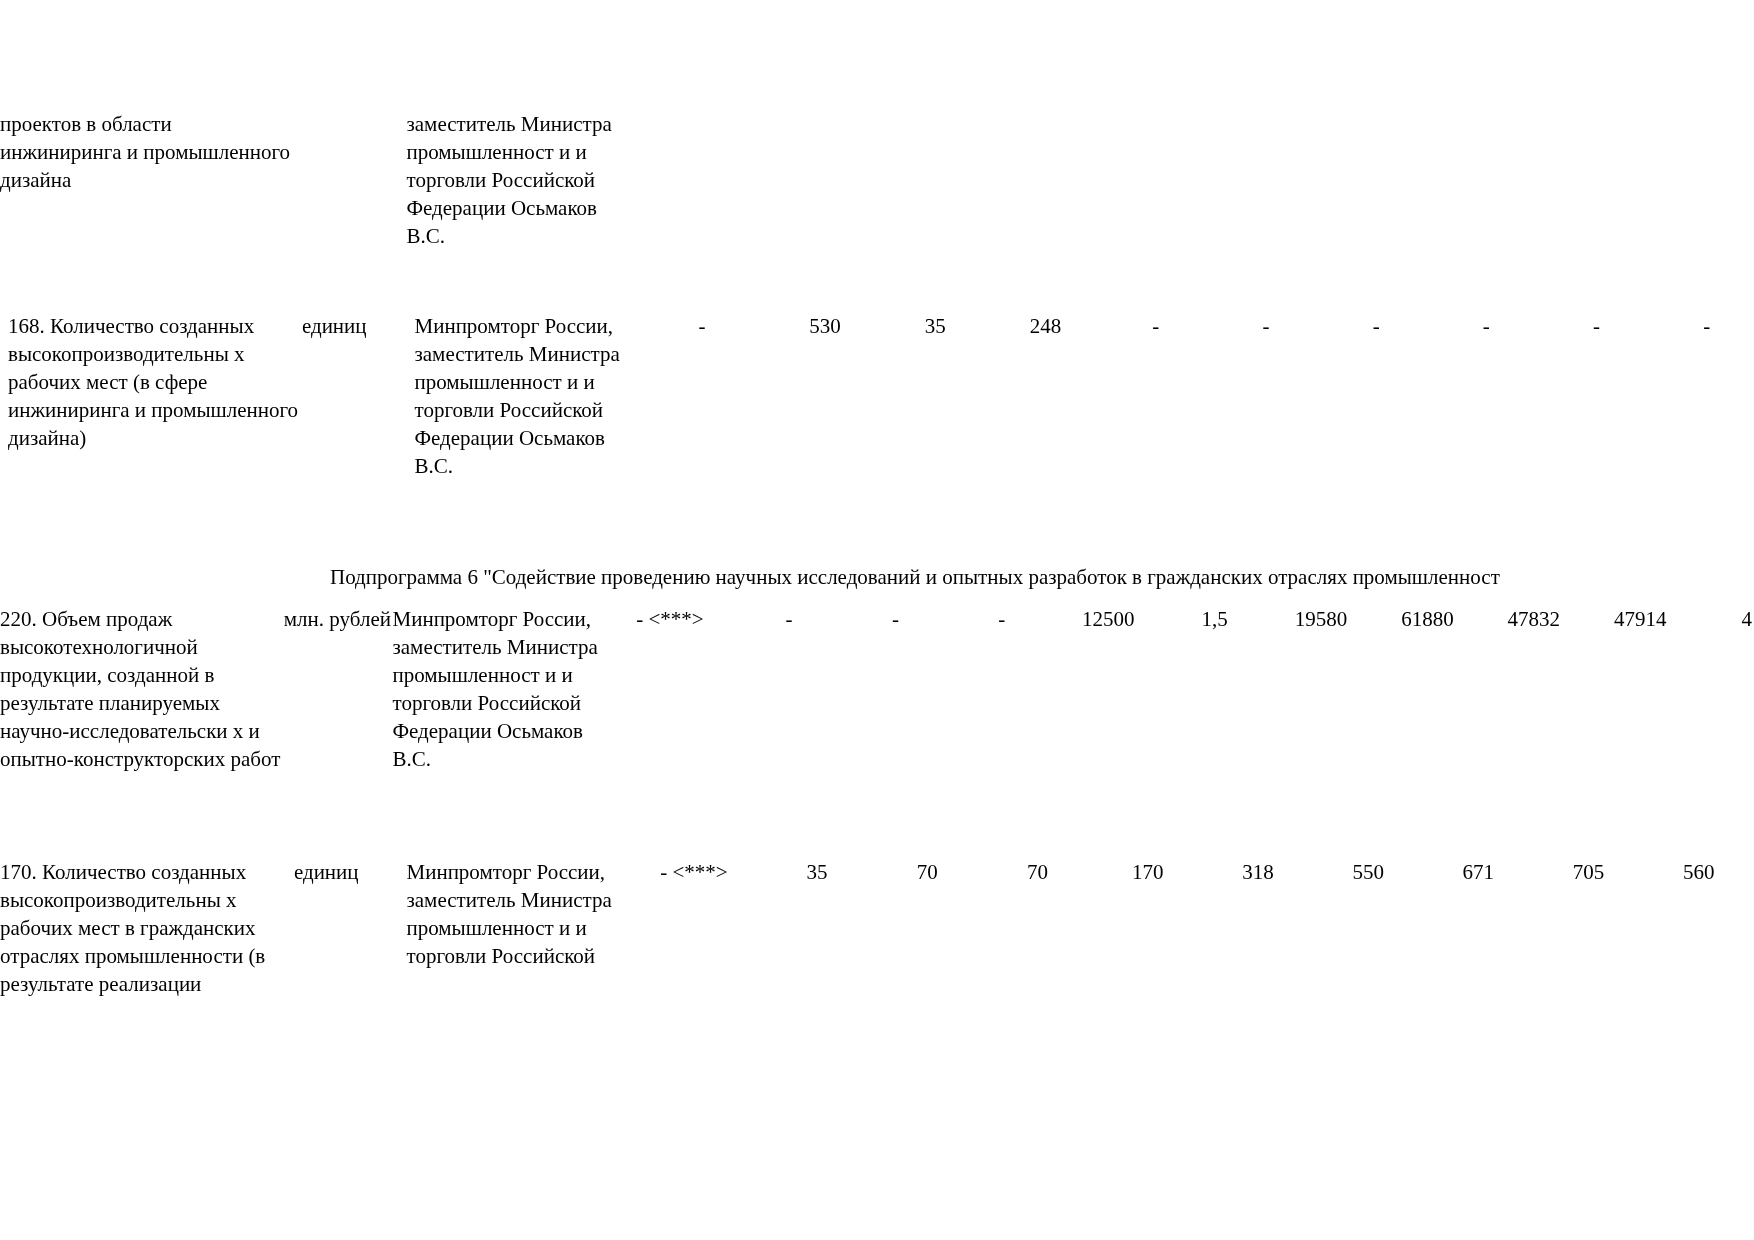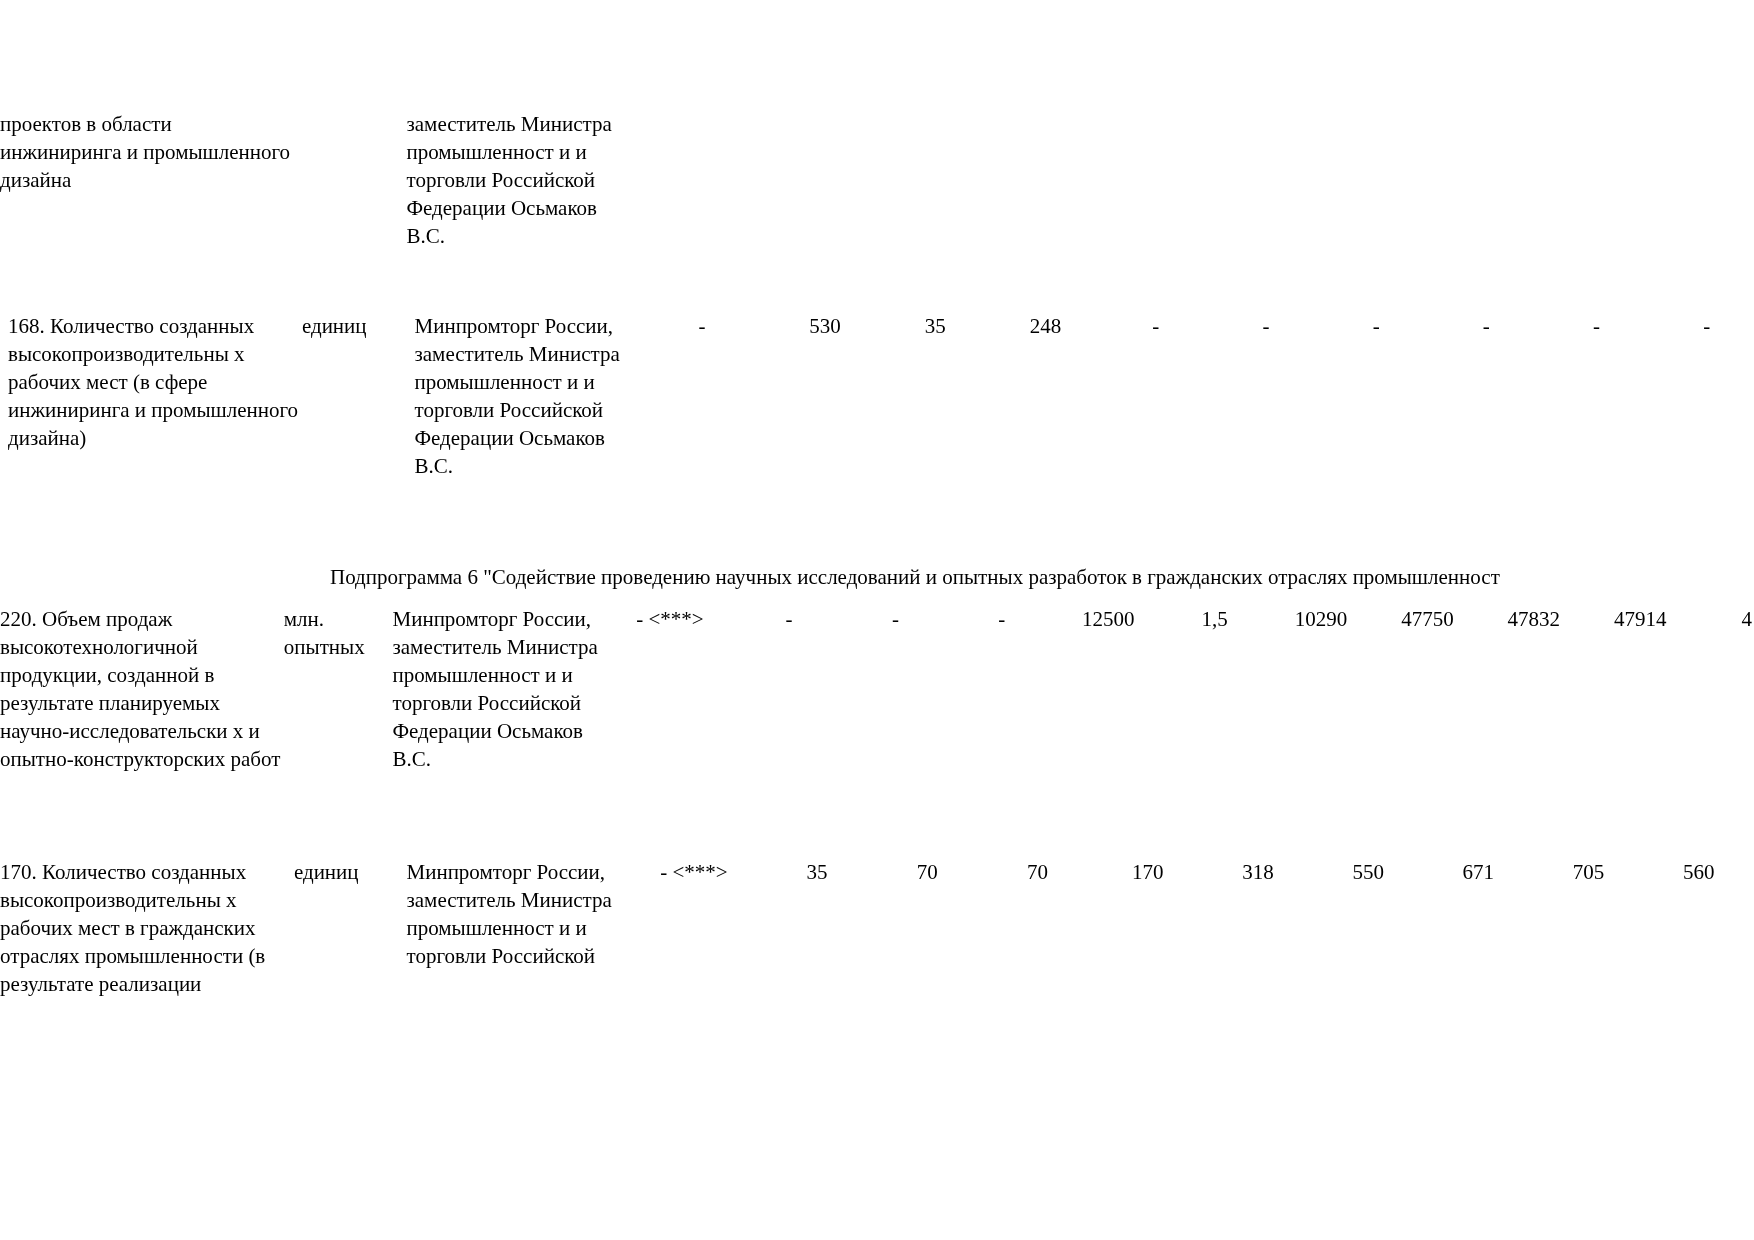--- a/index.html
+++ b/index.html
@@ -156,30 +156,30 @@
         <col class="c-v">
         <col class="c-v">
         <col class="c-v">
         <col class="c-v">
         <col class="c-v">
         <col class="c-v">
     </colgroup>
     <tbody>
         <tr>
       <td class="cell-name">220. Объем продаж высокотехнологичной продукции, созданной в результате планируемых научно-исследовательски х и опытно-конструкторских работ</td>
-      <td class="cell-unit">млн. опытных</td>
+      <td class="cell-unit">млн. рублей</td>
       <td class="cell-resp">Минпромторг России, заместитель Министра промышленност и и торговли Российской Федерации Осьмаков В.С.</td>
       <td class="cell-val-left nowrap">- &lt;***&gt;</td>
       <td class="cell-val">-</td>
       <td class="cell-val">-</td>
       <td class="cell-val">-</td>
       <td class="cell-val">12500</td>
       <td class="cell-val">1,5</td>
-      <td class="cell-val">10290</td>
-      <td class="cell-val">47750</td>
+      <td class="cell-val">19580</td>
+      <td class="cell-val">61880</td>
       <td class="cell-val">47832</td>
       <td class="cell-val">47914</td>
       <td class="cell-val">4</td>
     </tr>
   </tbody>
     </table>
 
   <table class="doc-table" style="position:absolute; left:0; top:858px; width:1754px;">
     <colgroup>
       <col class="c-name">

